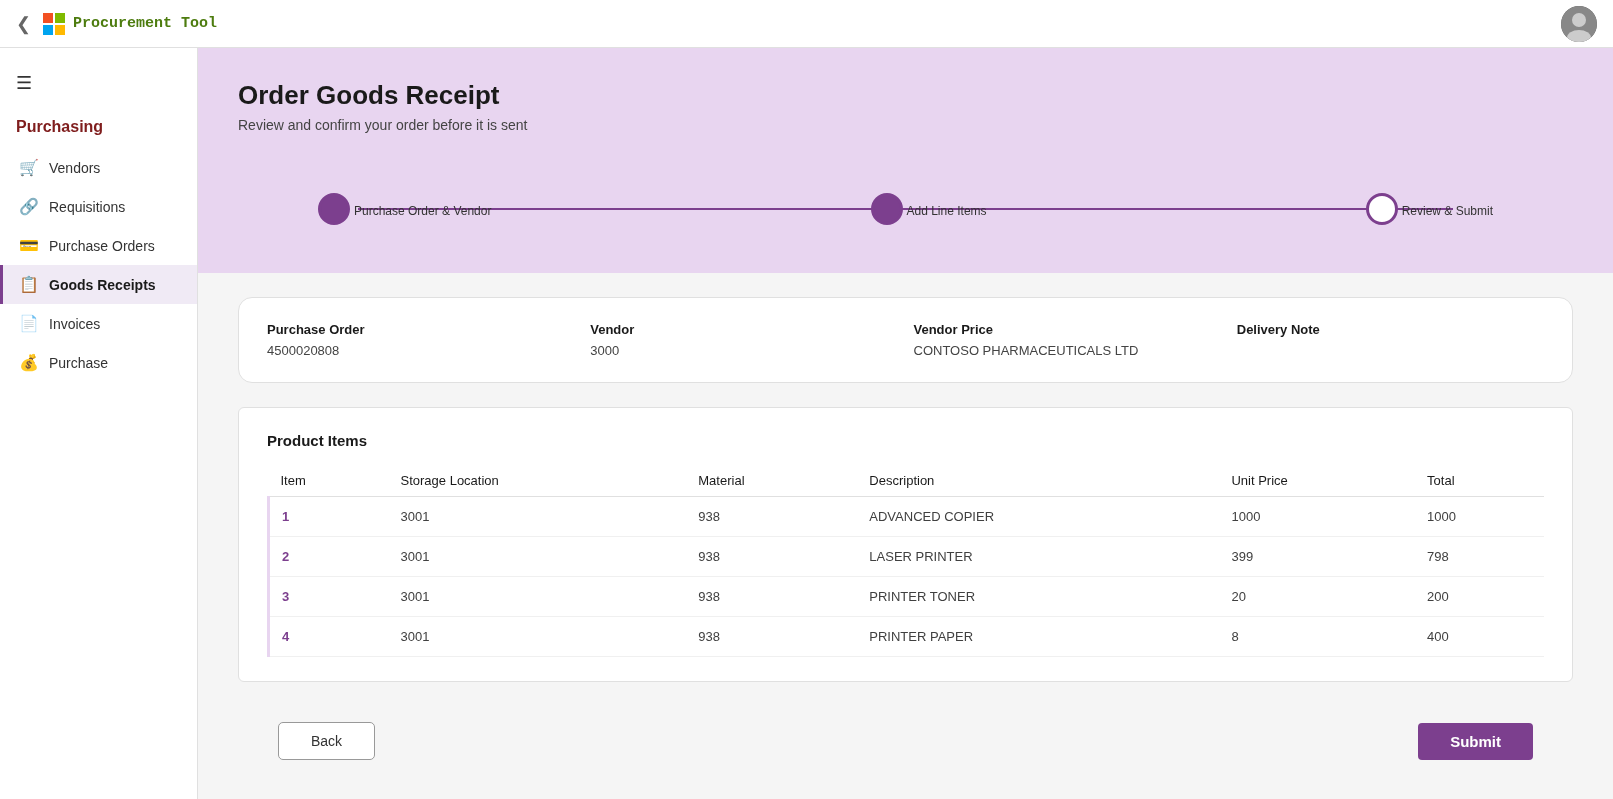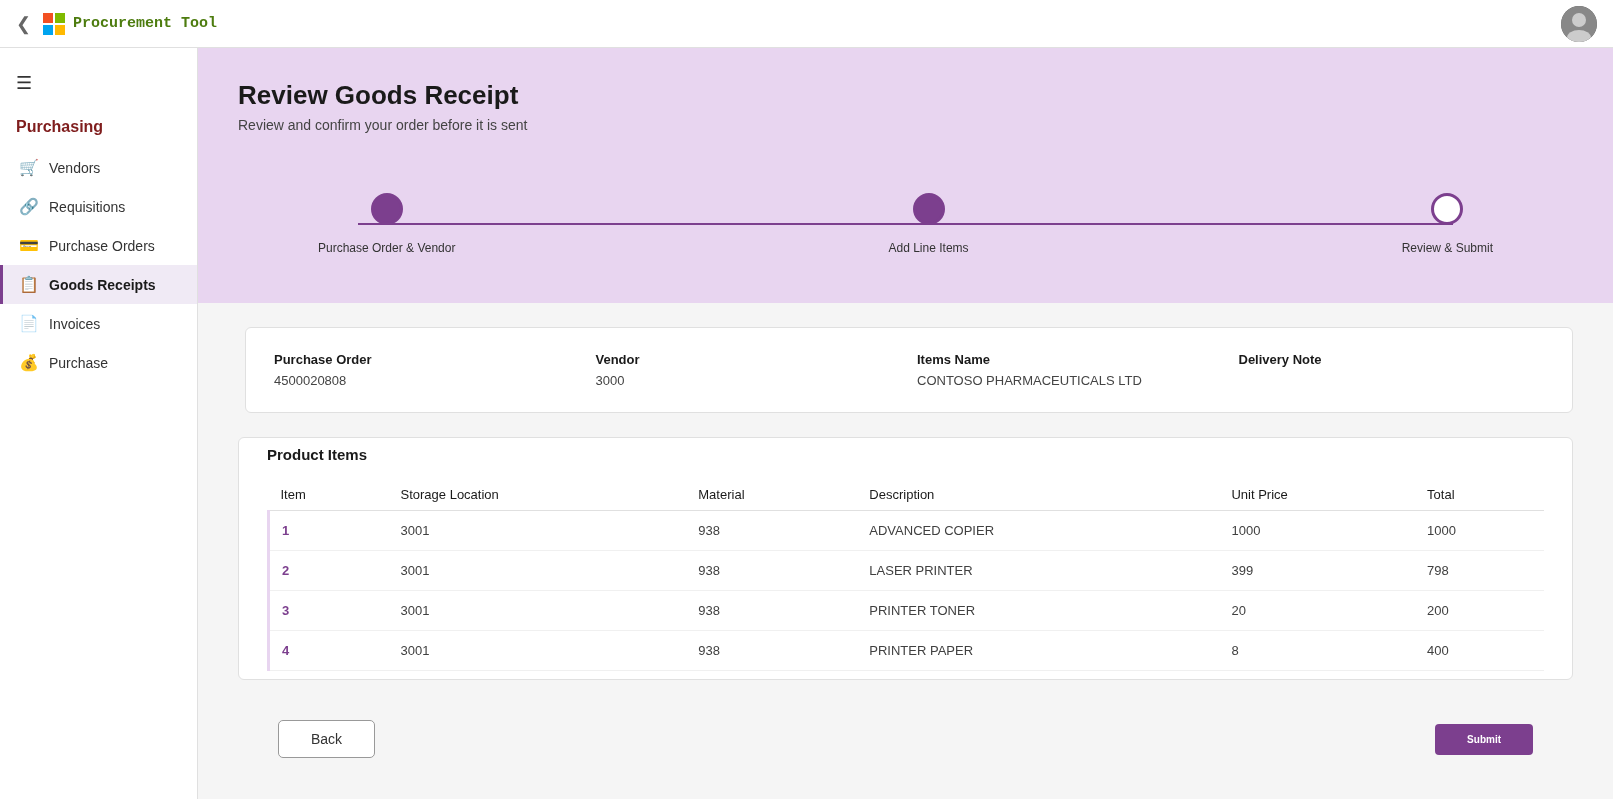--- a/index.html
+++ b/index.html
@@ -37,49 +37,49 @@
 
     
     .page-banner { background: #e8d5f0; padding: 32px 40px 48px; position: relative; }
     .page-banner-title { font-size: 26px; font-weight: 700; color: #1a1a1a; margin-bottom: 6px; }
     .page-banner-subtitle { font-size: 14px; color: #444; margin-bottom: 60px; }
 
     
     .stepper { display: flex; align-items: center; justify-content: center; position: relative; padding: 0 80px; }
     .stepper-line { position: absolute; top: 50%; left: 120px; right: 120px; height: 2px; background: #7c3f8e; transform: translateY(-50%); z-index: 0; }
     .stepper-steps { display: flex; align-items: center; width: 100%; justify-content: space-between; position: relative; z-index: 1; }
-    .stepper-step { display: flex; flex-direction: column; align-items: center; gap: 12px; justify-content: flex-end; }
+    .stepper-step { display: flex; flex-direction: row; align-items: center; gap: 4px; justify-content: flex-end; }
     .stepper-circle { width: 32px; height: 32px; border-radius: 50%; display: flex; align-items: center; justify-content: center; font-size: 14px; }
     .stepper-circle.filled { background: #7c3f8e; border: 3px solid #7c3f8e; }
     .stepper-circle.empty { background: #fff; border: 3px solid #7c3f8e; }
     .stepper-label { font-size: 12px; color: #333; text-align: center; margin-top: 4px; }
 
     
     .content-area { padding: 24px 40px; }
 
     
-    .info-card { background: #fff; border: 1px solid #e0e0e0; border-radius: 6px; padding: 24px 28px; margin-bottom: 24px; margin-left: 7px; }
+    .info-card { background: #fff; border: 1px solid #e0e0e0; border-radius: 14px; padding: 24px 28px; margin-bottom: 24px; }
     .info-card-grid { display: grid; grid-template-columns: 1fr 1fr 1fr 1fr; gap: 16px; }
     .info-label { font-size: 13px; font-weight: 600; color: #1a1a1a; margin-bottom: 6px; }
     .info-value { font-size: 13px; color: #444; }
 
     
-    .table-card { background: #fff; border: 1px solid #e0e0e0; border-radius: 6px; padding: 8px 28px; margin-bottom: 24px; }
+    .table-card { background: #fff; border: 1px solid #e0e0e0; border-radius: 6px; padding: 24px 28px; margin-bottom: 24px; }
     .table-section-title { font-size: 15px; font-weight: 700; color: #1a1a1a; margin-bottom: 16px; }
 
     table { width: 100%; border-collapse: collapse; }
     thead th { text-align: left; font-size: 13px; font-weight: 400; color: #1a1a1a; padding: 8px 12px; border-bottom: 1px solid #e0e0e0; }
     tbody tr { border-bottom: 1px solid #f0f0f0; }
     tbody td { padding: 12px 12px; font-size: 13px; color: #404040; }
     tbody tr td:first-child { color: #7c3f8e; font-weight: 600; border-left: 3px solid #e8d5f0; }
 
     
     .footer-bar { display: flex; justify-content: space-between; align-items: center; padding: 16px 40px 32px; }
     .btn-back { background: #fff; border: 1px solid #999; padding: 10px 32px; border-radius: 5px; font-size: 14px; cursor: pointer; color: #333; }
-    .btn-submit { background: #7c3f8e; border: none; padding: 10px 32px; border-radius: 4px; font-size: 10px; color: #fff; font-weight: 600; cursor: pointer; }
+    .btn-submit { background: #7c3f8e; border: none; padding: 10px 32px; border-radius: 4px; font-size: 15px; color: #fff; font-weight: 600; cursor: pointer; }
   </style>
 </head>
 <body>
 
 <div class="topbar">
   <span class="topbar-back">❮</span>
   <div class="ms-logo">
     <div class="sq sq-r"></div>
     <div class="sq sq-g"></div>
     <div class="sq sq-b"></div>
@@ -123,21 +123,21 @@
     </div>
     <div class="sidebar-item">
       <span class="sidebar-icon">💰</span>
       <span>Purchase</span>
     </div>
   </div>
 
   <div class="main-content">
 
     <div class="page-banner">
-      <div class="page-banner-title">Review Goods Receipt</div>
+      <div class="page-banner-title">Order Goods Receipt</div>
       <div class="page-banner-subtitle">Review and confirm your order before it is sent</div>
 
       <div class="stepper">
         <div class="stepper-line"></div>
         <div class="stepper-steps">
 
           <div class="stepper-step">
             <div class="stepper-circle filled"></div>
             <div class="stepper-label">Purchase Order &amp; Vendor</div>
           </div>
@@ -165,21 +165,21 @@
             <div class="info-label">Purchase Order</div>
             <div class="info-value">4500020808</div>
           </div>
 
           <div>
             <div class="info-label">Vendor</div>
             <div class="info-value">3000</div>
           </div>
 
           <div>
-            <div class="info-label">Items Name</div>
+            <div class="info-label">Vendor Price</div>
             <div class="info-value">CONTOSO PHARMACEUTICALS LTD</div>
           </div>
 
           <div>
             <div class="info-label">Delivery Note</div>
             <div class="info-value"></div>
           </div>
 
         </div>
       </div>

